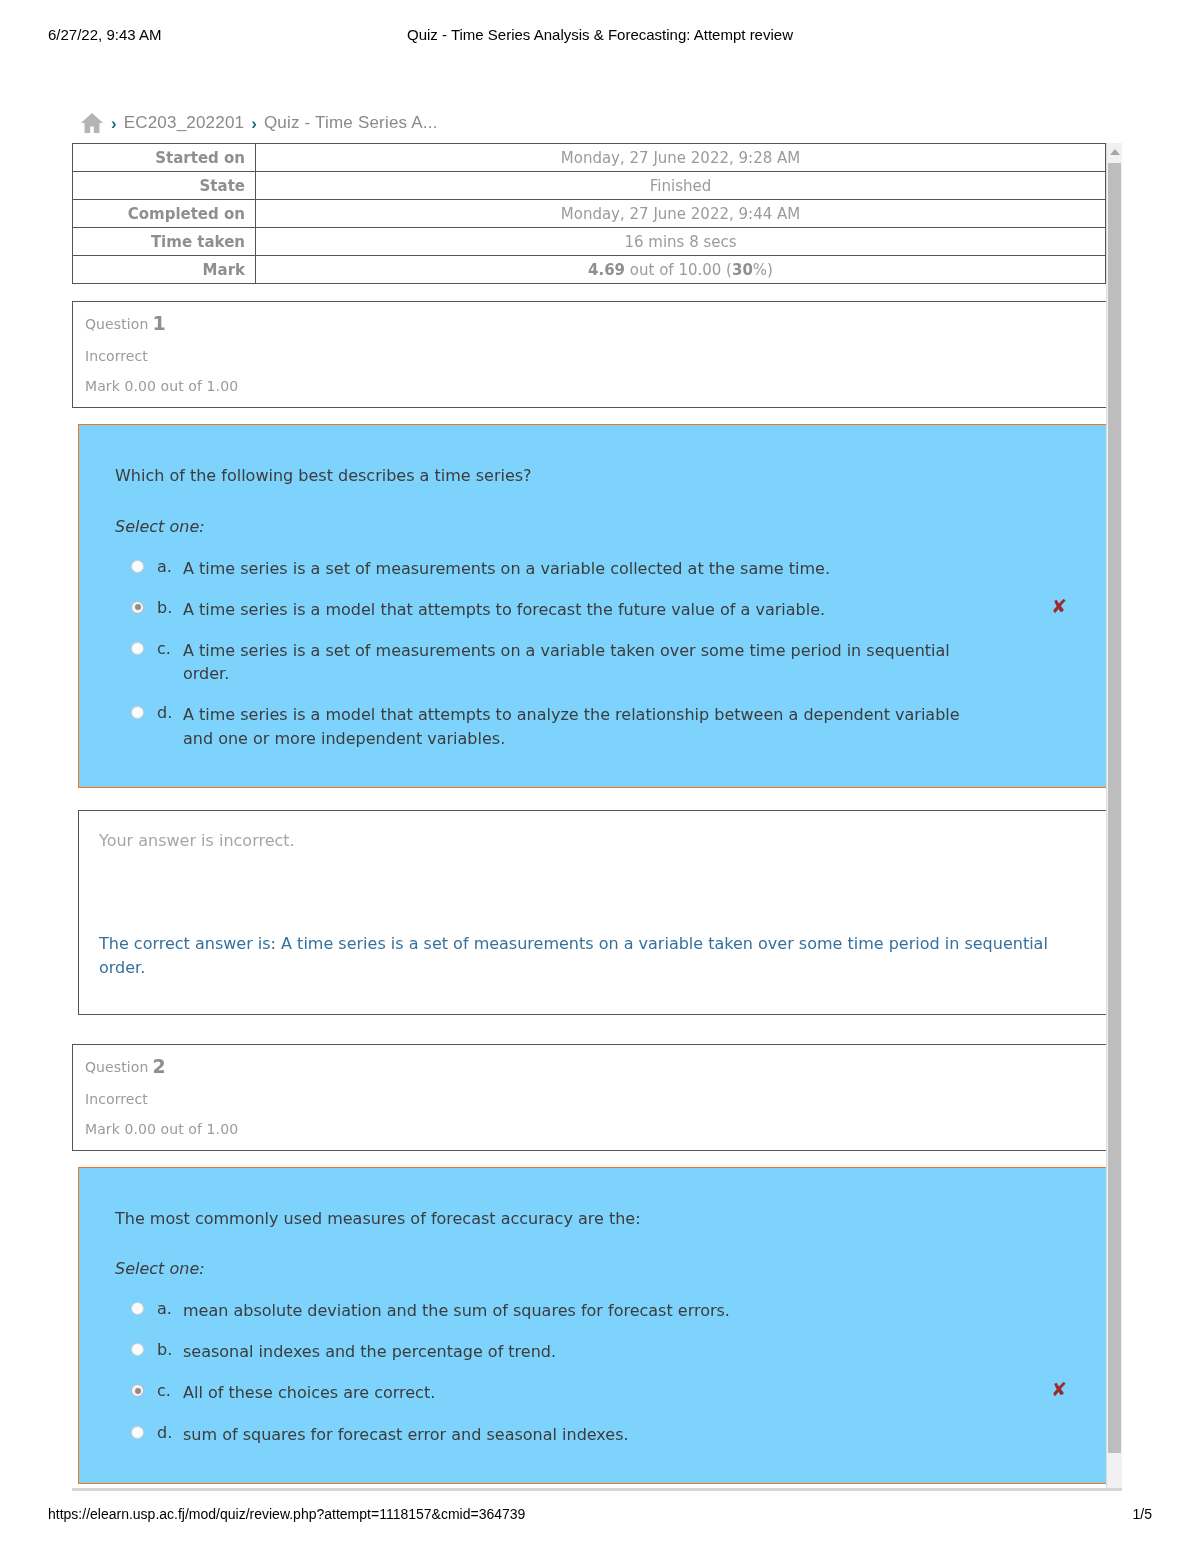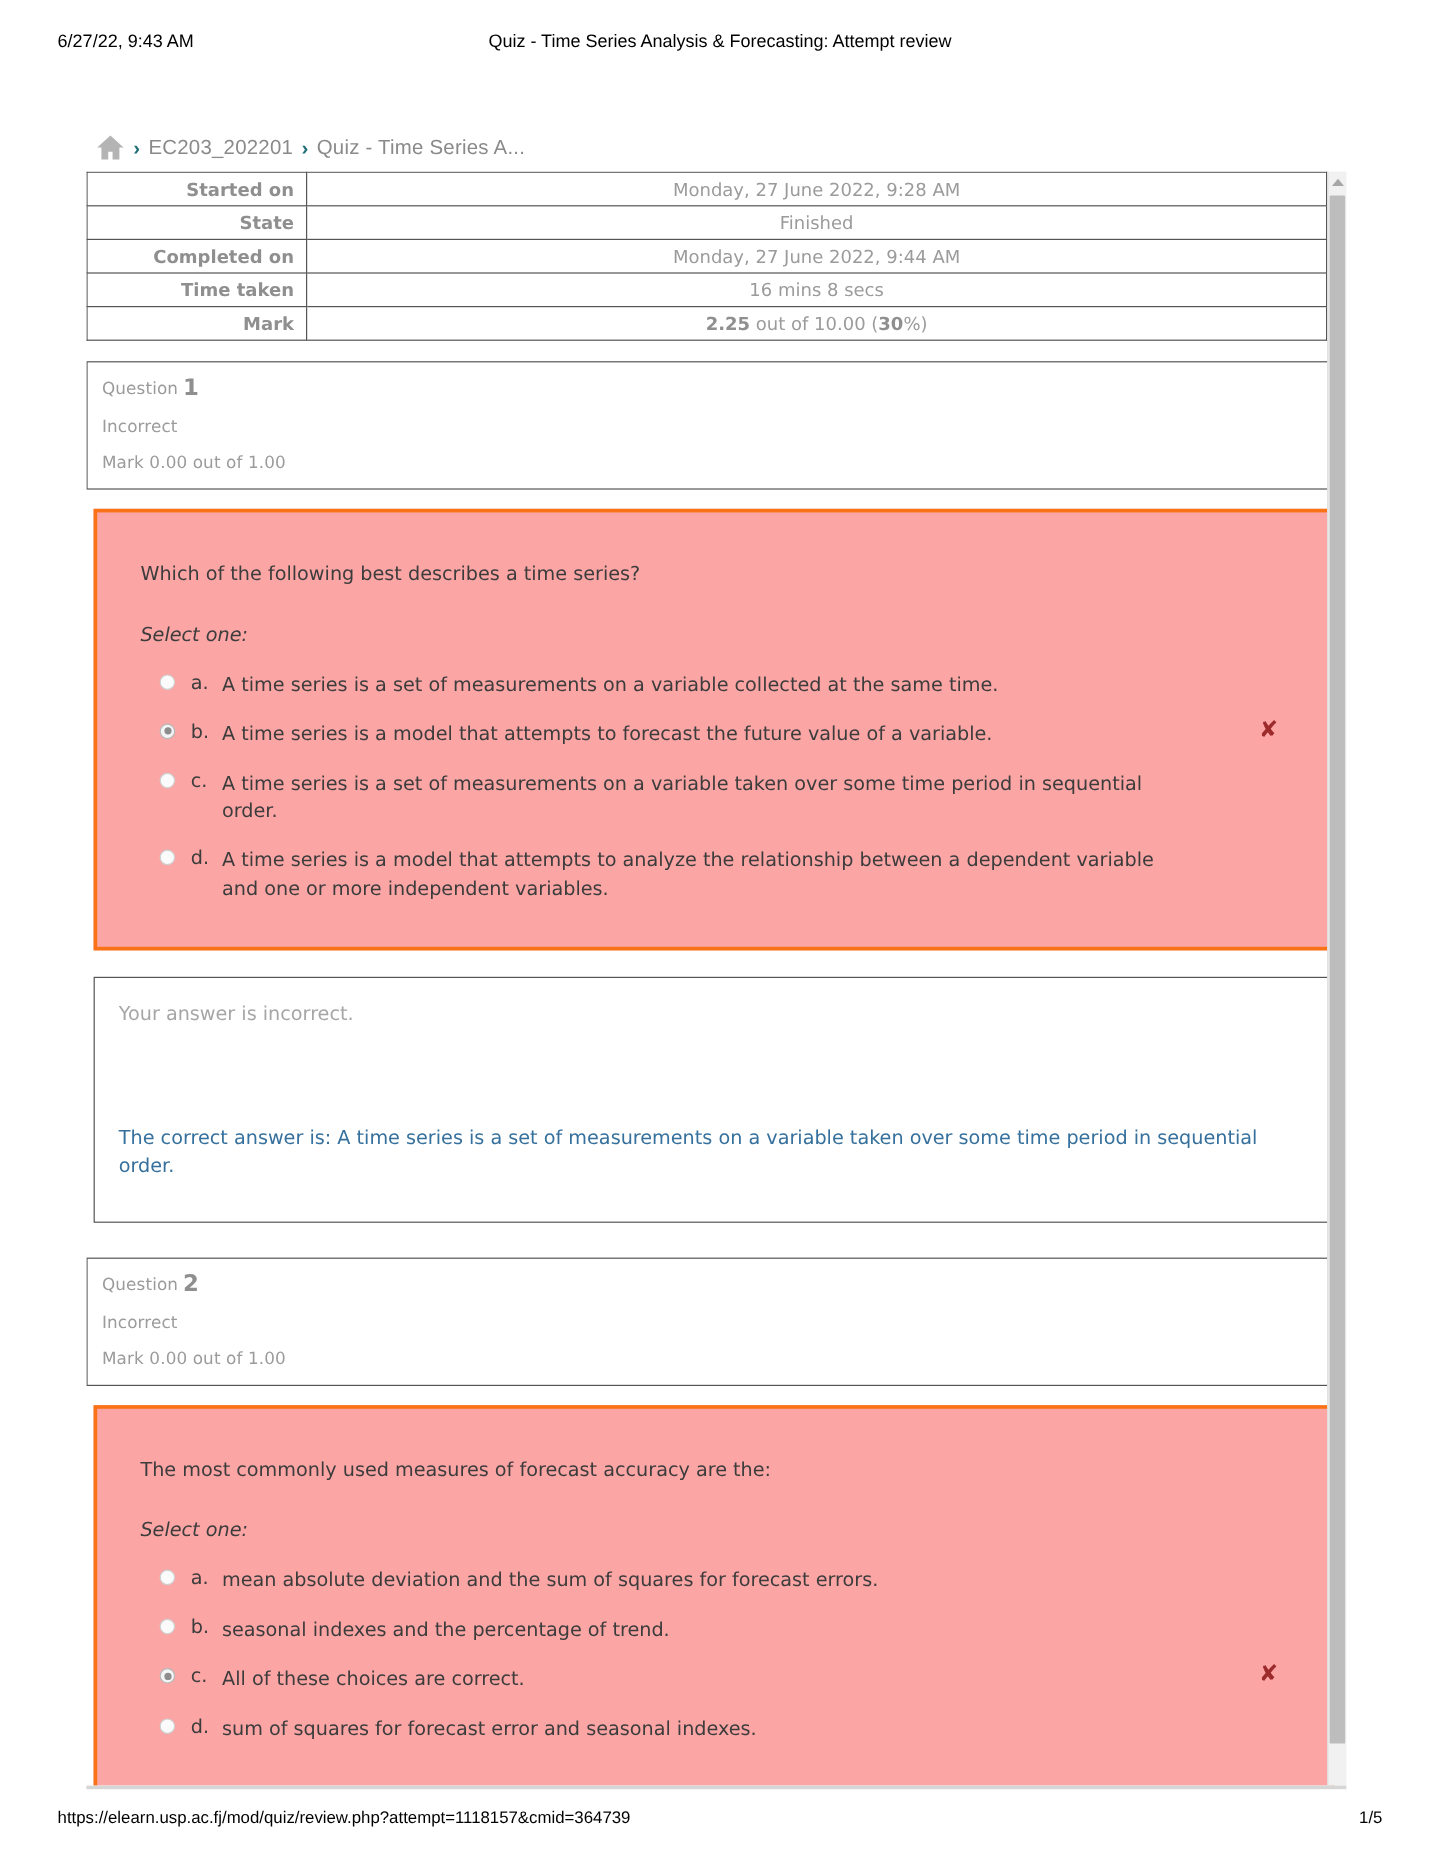--- a/index.html
+++ b/index.html
@@ -172,22 +172,22 @@
     font-size: 19px;
     font-weight: bold;
     color: #8f8f8f;
     vertical-align: -1px;
     margin-left: 4px;
   }
 
   .q-body {
     box-sizing: border-box;
     width: 1034px;
-    border: 3px solid #f97316;
-    background: #fca5a5;
+    border: 1px solid #f97316;
+    background: #7dd3fc;
     margin-top: 16px;
     margin-left: 6px;
     padding: 40px 26px 28px 36px;
   }
   .q-text {
     font-size: 16px;
     color: #3c3c3c;
     line-height: 1.35;
     margin: 0 0 30px 0;
   }
@@ -337,21 +337,21 @@
       <tr>
         <th>Completed on</th>
         <td>Monday, 27 June 2022, 9:44 AM</td>
       </tr>
       <tr>
         <th>Time taken</th>
         <td>16 mins 8 secs</td>
       </tr>
       <tr>
         <th>Mark</th>
-        <td><b>2.25</b><span> out of 10.00 (</span><b>30</b><span>%)</span></td>
+        <td><b>4.69</b><span> out of 10.00 (</span><b>30</b><span>%)</span></td>
       </tr>
     </tbody>
   </table>
 
   <div class="q-info">
     <div class="line"><span>Question</span><span class="qnum">1</span></div>
     <div class="line">Incorrect</div>
     <div class="line">Mark 0.00 out of 1.00</div>
   </div>
 

